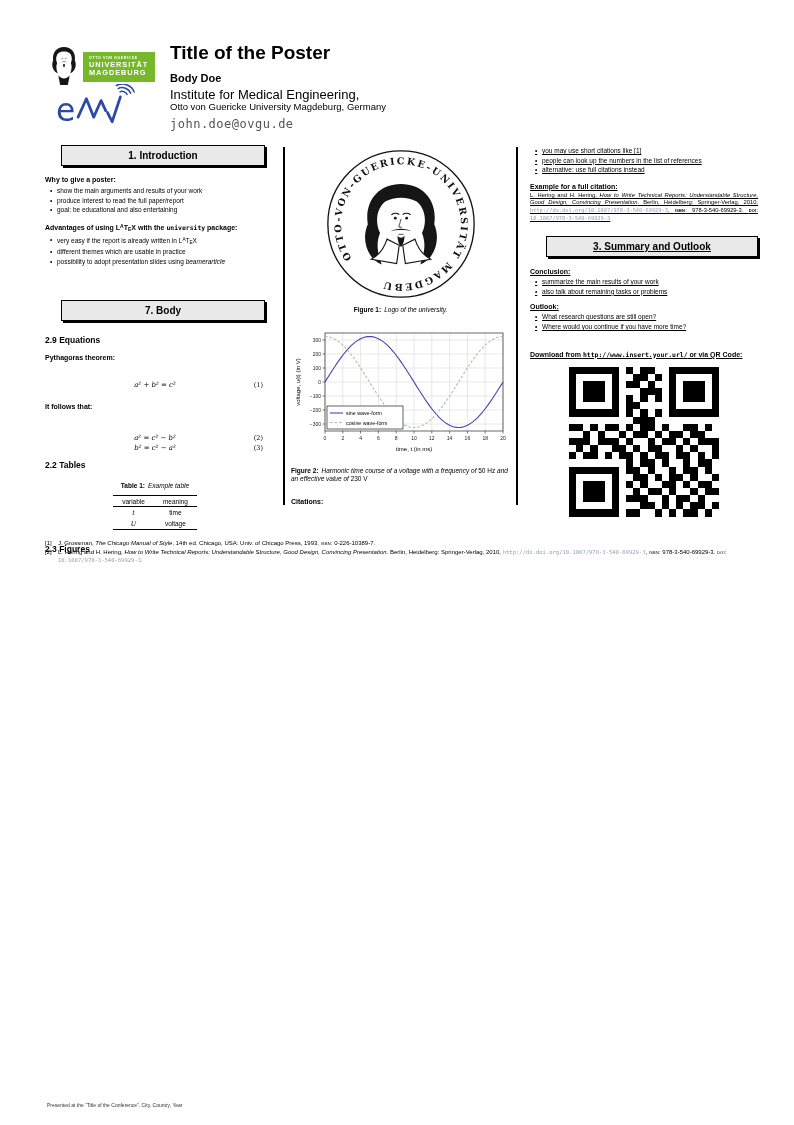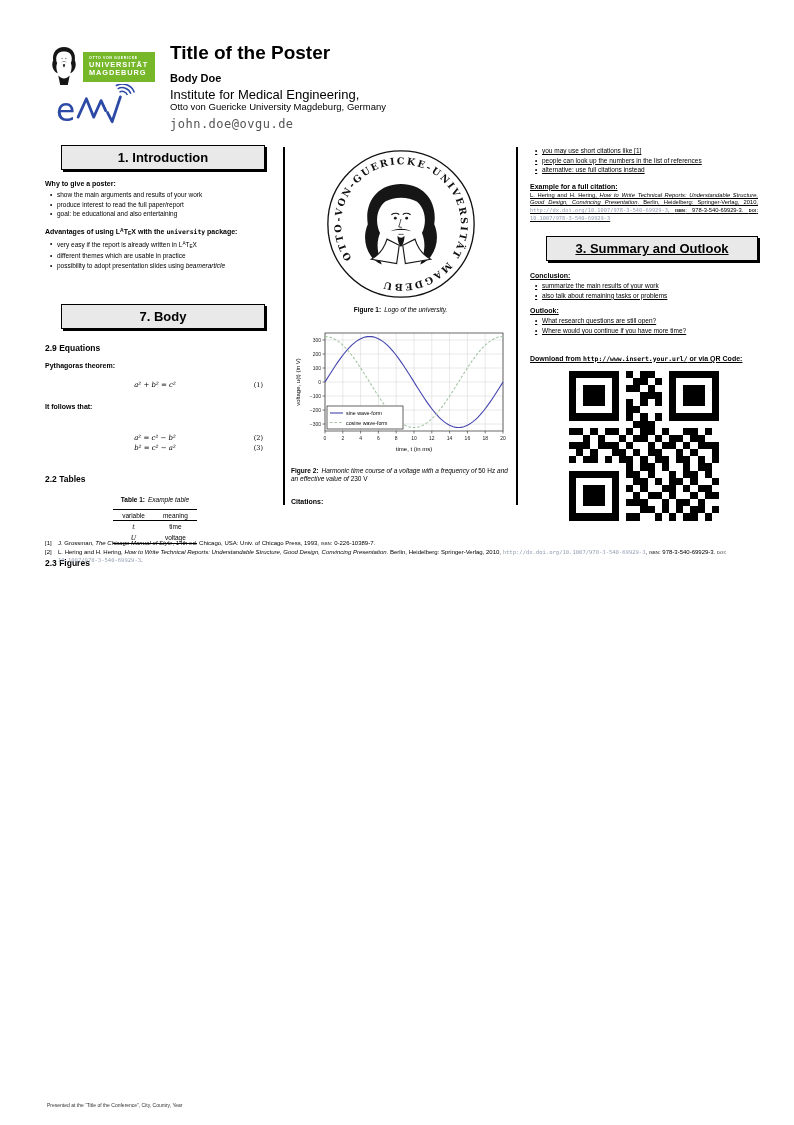--- a/index.html
+++ b/index.html
@@ -18,21 +18,21 @@
   .poster-email{font-family:"DejaVu Sans Mono",monospace;font-size:12px;color:#555;margin-top:5px;letter-spacing:.5px;}
   .emv-logo{position:absolute;left:56px;top:84px;}
   
   .col{position:absolute;top:145px;}
   .col-left{left:45px;width:220px;}
   .col-mid{left:291px;width:219px;}
   .col-right{left:530px;width:228px;text-decoration:underline;}
   .vsep{position:absolute;top:147px;width:2px;height:358px;background:#000;}
   .vsep1{left:283px;}  .vsep2{left:516px;}
   .secbox{background:#e9e9e9;border:1.2px solid #000;box-shadow:2px 2px 0 #000;text-align:center;
-          font-weight:bold;font-size:13px;padding:4px 16px;margin-left:16px;}
+          font-weight:bold;font-size:10px;padding:4px 16px;margin-left:16px;}
   .b7{font-size:7px;font-weight:bold;}
   .bullets{margin-left:5px;}
   .bullet-row{display:flex;font-size:6.5px;line-height:9.6px;}
   .bullet{width:7px;flex:none;}
   .h-sub{font-size:8.5px;font-weight:bold;}
   .eqrow{position:relative;font-family:"DejaVu Serif",serif;font-style:italic;font-size:7px;text-align:center;line-height:9px;}
   .eqnum{position:absolute;right:2px;top:0;font-style:normal;font-family:"DejaVu Serif",serif;font-size:6.5px;}
   .tcaption{font-size:6.5px;text-align:center;}
   .cap-label{font-weight:bold;margin-right:3px;}
   .cap-italic{font-style:italic;}
@@ -144,35 +144,35 @@
         <div class="bullet-row">
           <span class="bullet">•</span>
           <span><span>possibility to adopt presentation slides using </span><span class="seg-i">beamerarticle</span></span>
         </div>
       </div>
 
     <div class="secbox" style="margin-top:34px">7. Body</div>
 
     <div class="h-sub" style="margin-top:14px">2.9 Equations</div>
     <div class="b7" style="margin-top:9px">Pythagoras theorem:</div>
-    <div class="eqrow" style="margin-top:12px">
+    <div class="eqrow" style="margin-top:20px">
       <span>a² + b² = c²</span>
       <span class="eqnum">(1)</span>
     </div>
     <div class="b7" style="margin-top:13px">It follows that:</div>
     <div class="eqrow" style="margin-top:24px">
       <span>a² = c² − b²</span>
       <span class="eqnum">(2)</span>
     </div>
     <div class="eqrow" style="margin-top:1px">
       <span>b² = c² − a²</span>
       <span class="eqnum">(3)</span>
     </div>
 
-    <div class="h-sub" style="margin-top:21px">2.2 Tables</div>
+    <div class="h-sub" style="margin-top:7px">2.2 Tables</div>
     <div class="tcaption" style="margin-top:12px">
       <span class="cap-label">Table 1:</span><span class="cap-italic">Example table</span>
     </div>
     <table class="t1">
       <thead>
         <tr>
           <th>variable</th>
           <th>meaning</th>
         </tr>
       </thead>

